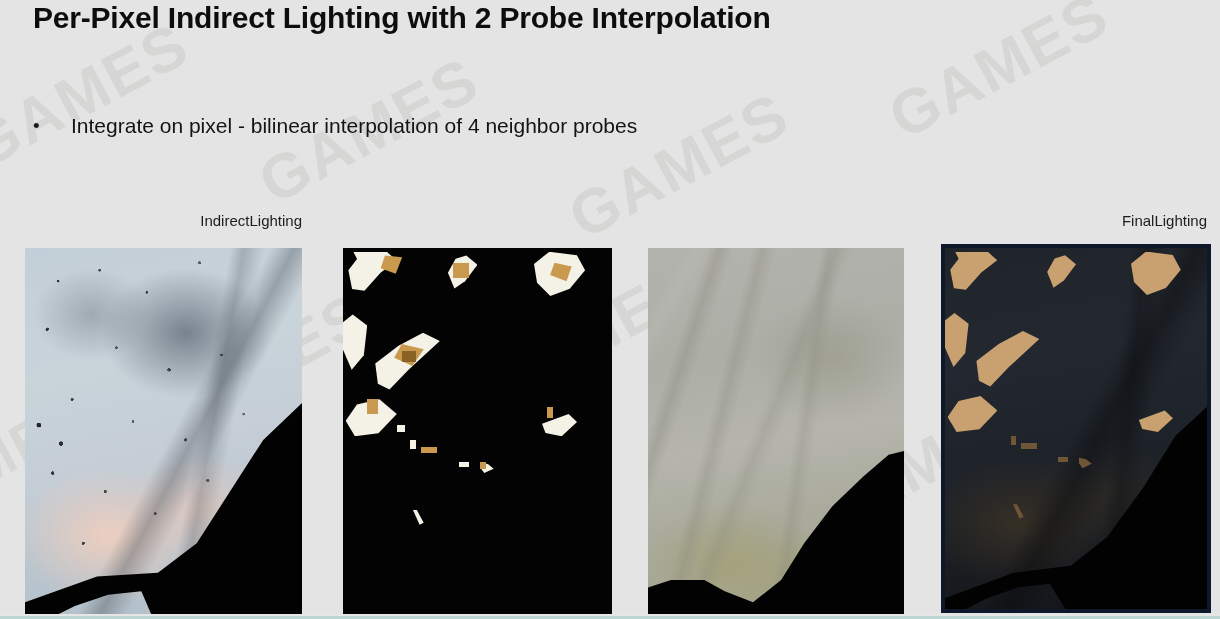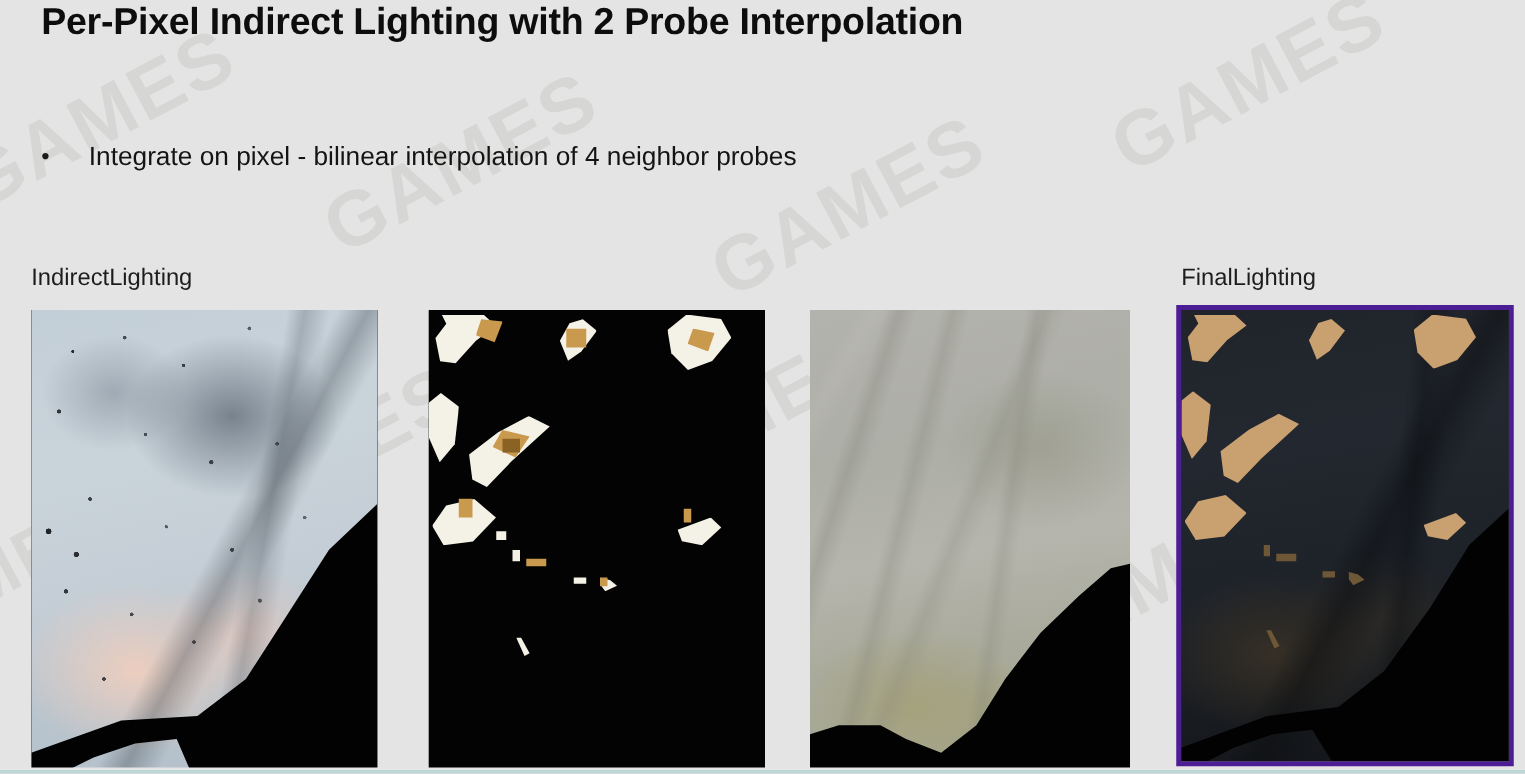--- a/index.html
+++ b/index.html
@@ -73,35 +73,35 @@
 
   .panel {
     position: absolute;
     top: 248px;
   }
   .panel-label {
     position: absolute;
     top: -36px;
     left: 0;
     width: 100%;
-    text-align: left;
-    font-size: 19px;
+    text-align: right;
+    font-size: 15px;
     color: #1d1d1d;
     white-space: nowrap;
   }
   .thumb {
     width: 100%;
     height: 100%;
     display: block;
     background: #000;
     position: relative;
     overflow: hidden;
   }
   .panel.highlight {
-    border: 4px solid #4c1d95;
+    border: 4px solid #0f172a;
     box-sizing: content-box;
   }
 
   
   #panel-indirect { left: 25px;  width: 277px; height: 369px; }
   #panel-direct   { left: 343px; width: 269px; height: 369px; }
   #panel-albedo   { left: 648px; width: 256px; height: 369px; }
   #panel-final    { left: 941px; width: 262px; height: 361px; top: 244px; }
 
   

